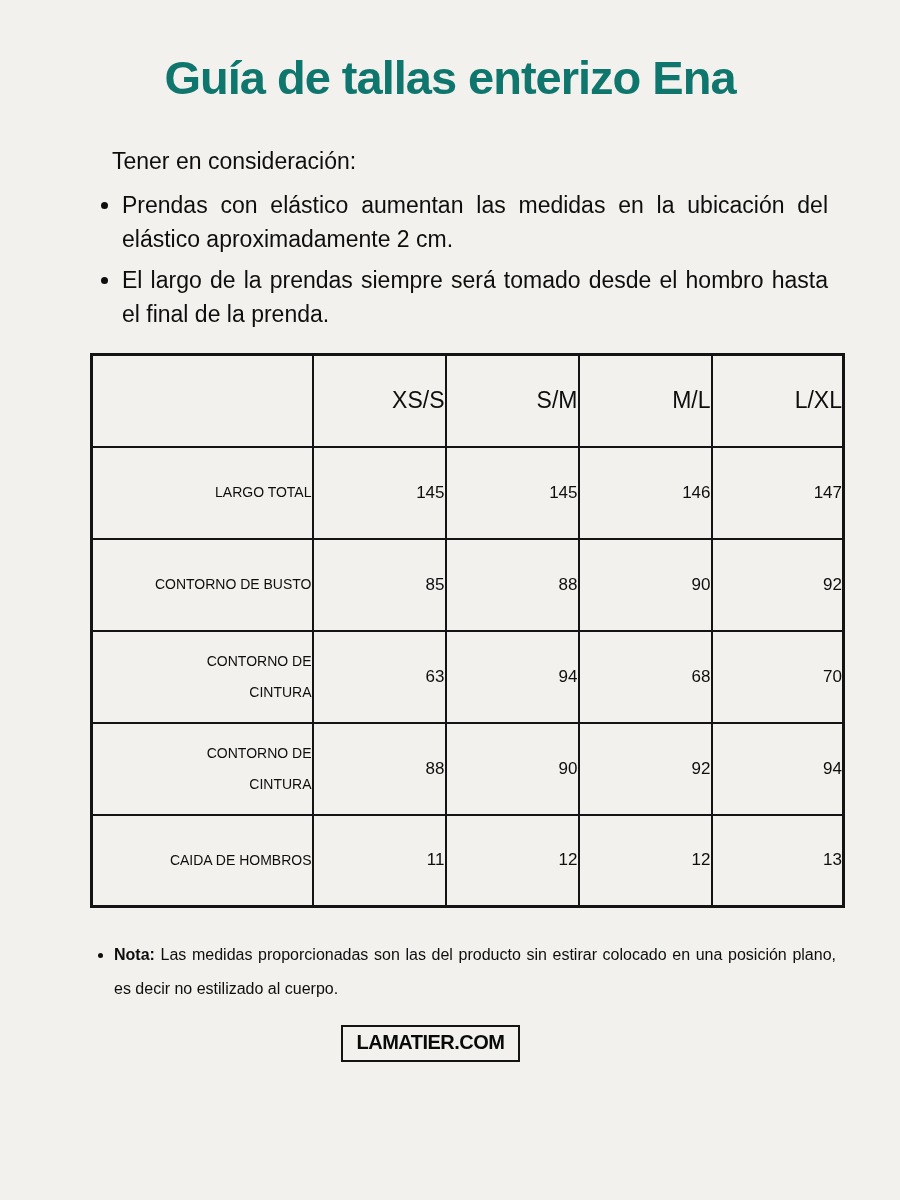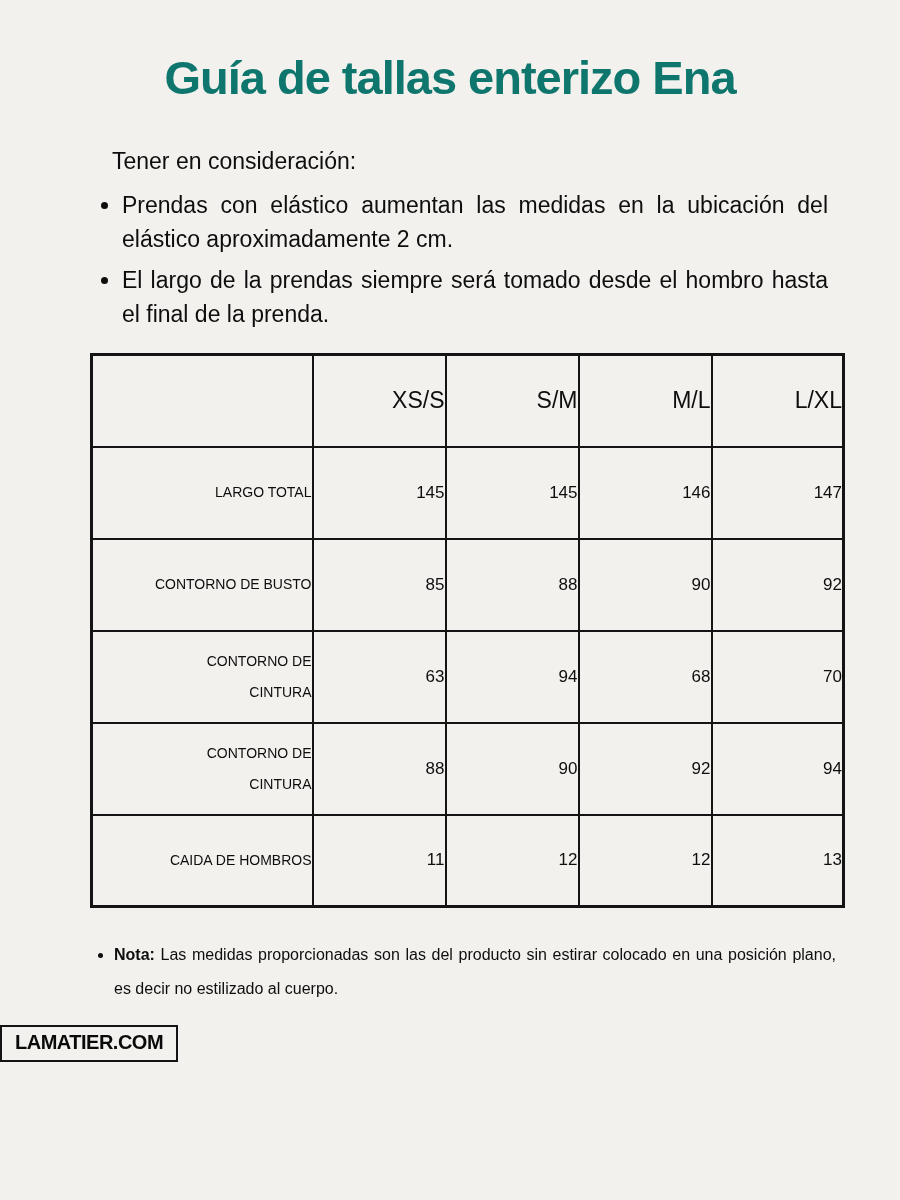--- a/index.html
+++ b/index.html
@@ -66,21 +66,21 @@
     margin: 30px 6px 0 0;
     padding-left: 24px;
     font-size: 16px;
     line-height: 33.5px;
     text-align: justify;
   }
   ul.note b { font-weight: bold; }
   .footer {
     margin-top: 20px;
     width: 861px;
-    text-align: left;
+    text-align: center;
   }
   .brand-box {
     display: inline-block;
     border: 2px solid #141414;
     padding: 4px 13px 6px 13px;
     font-size: 20px;
     font-weight: bold;
     letter-spacing: -0.5px;
     color: #0a0a0a;
     background: #f2f1ed;

